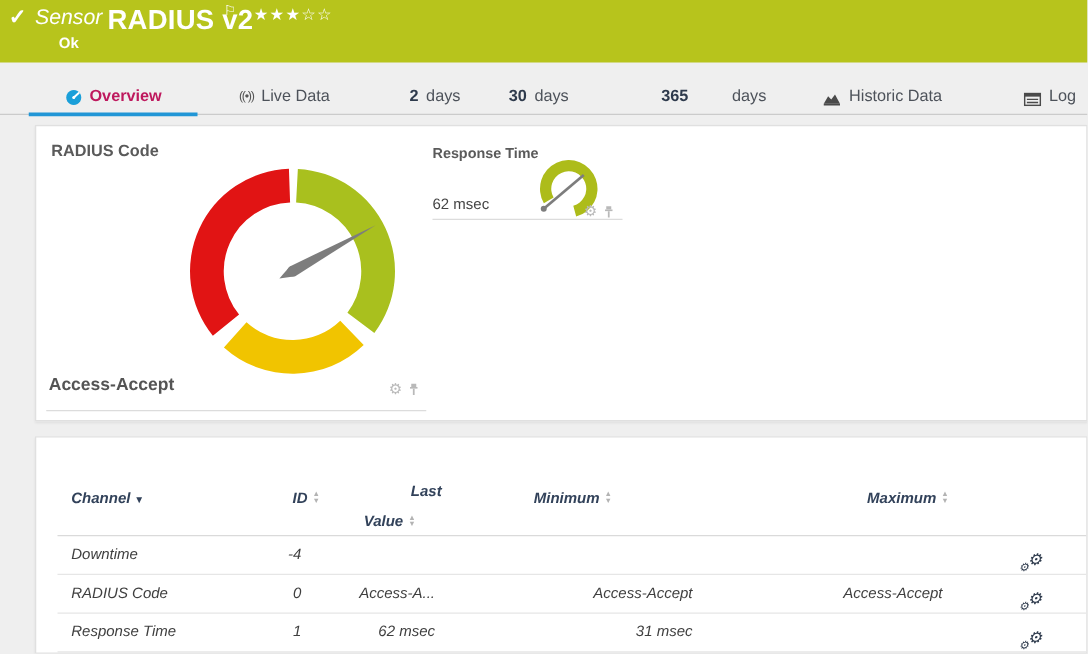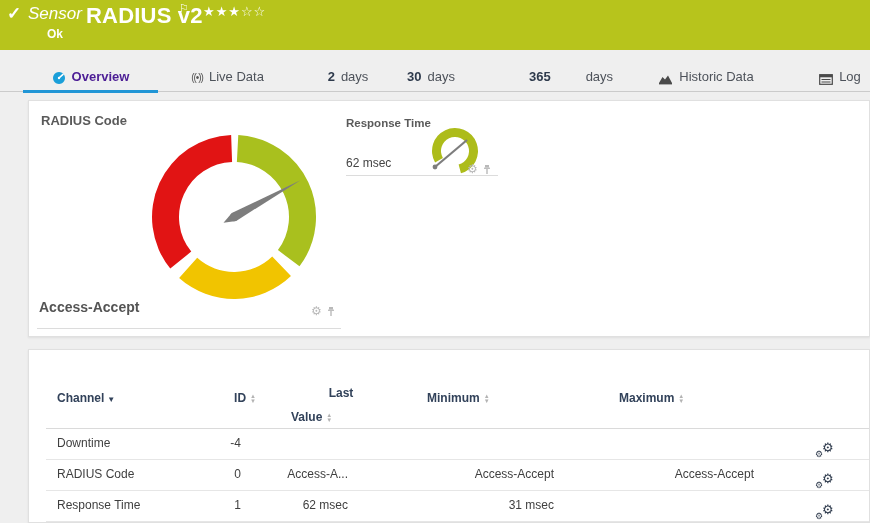--- a/index.html
+++ b/index.html
@@ -13,35 +13,35 @@
   .title-name { position:absolute; left:86px; top:3px; font-weight:bold; font-size:22px; letter-spacing:0.2px; }
   .flag-icon { position:absolute; left:179px; top:2px; font-size:11px; }
   .stars { position:absolute; left:203px; top:4px; font-size:13px; letter-spacing:1px; }
   .status-ok { position:absolute; left:47px; top:27px; font-weight:bold; font-size:12px; }
 
   
   .tabbar { position:absolute; left:0; top:50px; width:870px; height:42px; }
   .tabbar-line { position:absolute; left:0; bottom:0; width:870px; height:1px; background:#cbcbcb; }
   .tab { position:absolute; top:0; height:42px; display:flex; align-items:flex-end; justify-content:center; gap:6px; padding-bottom:8px; font-size:13px; color:#4d525a; cursor:pointer; }
   .tab .num { font-weight:bold; color:#2e3a4c; }
-  .tab-overview { left:23px; width:135px; color:#4c1d95; font-weight:bold; }
+  .tab-overview { left:23px; width:135px; color:#be185d; font-weight:bold; }
   .tab-overview::after { content:""; position:absolute; left:0; bottom:-1px; width:100%; height:3px; background:#2196d6; }
   .tab-live { left:180px; width:95px; }
   .tab-2d { left:318px; width:60px; }
   .tab-30d { left:400px; width:62px; }
   .tab-365d { left:536px; width:70px;gap:35px; }
   .tab-hist { left:648px; width:116px; }
   .tab-log { left:812px; width:56px; }
   .live-glyph { font-size:10px; color:#555; letter-spacing:-1px; position:relative; top:-1px; }
   .ticon-svg { display:inline-block; position:relative; top:1px; }
 
   
   .panel { position:absolute; left:28px; width:842px; background:#fff; border:1px solid #e0e0e0; box-shadow:0 1px 2px rgba(0,0,0,0.07); }
   .panel-gauges { top:100px; height:237px; }
-  .panel-table  { top:349px; height:174px; }
+  .panel-table  { top:349px; height:174px;font-style:italic; }
 
   
   .gauge-title { position:absolute; left:12px; top:12px; font-size:13px; font-weight:bold; color:#5a5a5a; }
   .big-gauge-svg { position:absolute; left:113px; top:24px; }
   .gauge-value { position:absolute; left:10px; top:198px; font-size:14px; font-weight:bold; color:#545454; }
   .gauge-divider { position:absolute; left:8px; top:227px; width:304px; height:1px; background:#dcdcdc; }
   .mini-icons { position:absolute; display:flex; gap:4px; align-items:center; color:#b9b9b9; }
   .icons-big { left:282px; top:204px; }
   .gear-glyph { font-size:12px; line-height:12px; color:#b9b9b9; cursor:pointer; }
 
@@ -51,21 +51,21 @@
   .icons-mini { left:438px; top:62px; }
   .rt-divider { position:absolute; left:317px; top:74px; width:152px; height:1px; background:#dcdcdc; }
 
   
   .th { position:absolute; font-size:12px; font-weight:bold; color:#32425a; cursor:pointer; }
   .th-channel { left:28px; top:41px; }
   .th-id { left:127px; top:41px; width:100px; text-align:right; }
   .th-last1 { left:262px; top:36px; width:100px; text-align:center; }
   .th-last2 { left:262px; top:60px; width:100px; text-align:left; }
   .th-min { left:398px; top:41px; width:140px; text-align:left; }
-  .th-max { left:590px; top:41px; width:140px; }
+  .th-max { left:590px; top:41px; width:140px; text-align:right; }
   .sort-pair { display:inline-flex; flex-direction:column; vertical-align:middle; margin-left:4px; font-size:6px; line-height:5px; color:#b3b3b3; }
   .sort-down { font-size:8px; color:#32425a; margin-left:3px; }
   .tsep { position:absolute; left:17px; right:0; height:1px; background:#e6e6e6; }
   .sep-h { top:78px; background:#dadada; }
   .sep-1 { top:109px; } .sep-2 { top:140px; } .sep-3 { top:171px; }
   .trow { position:absolute; left:0; right:0; height:31px; font-size:12px; color:#3f3f3f; }
   .row-1 { top:78px; } .row-2 { top:109px; } .row-3 { top:140px; }
   .td { position:absolute; line-height:31px; white-space:nowrap; }
   .td-channel { left:28px; }
   .td-id { left:112px; width:100px; text-align:right; }

